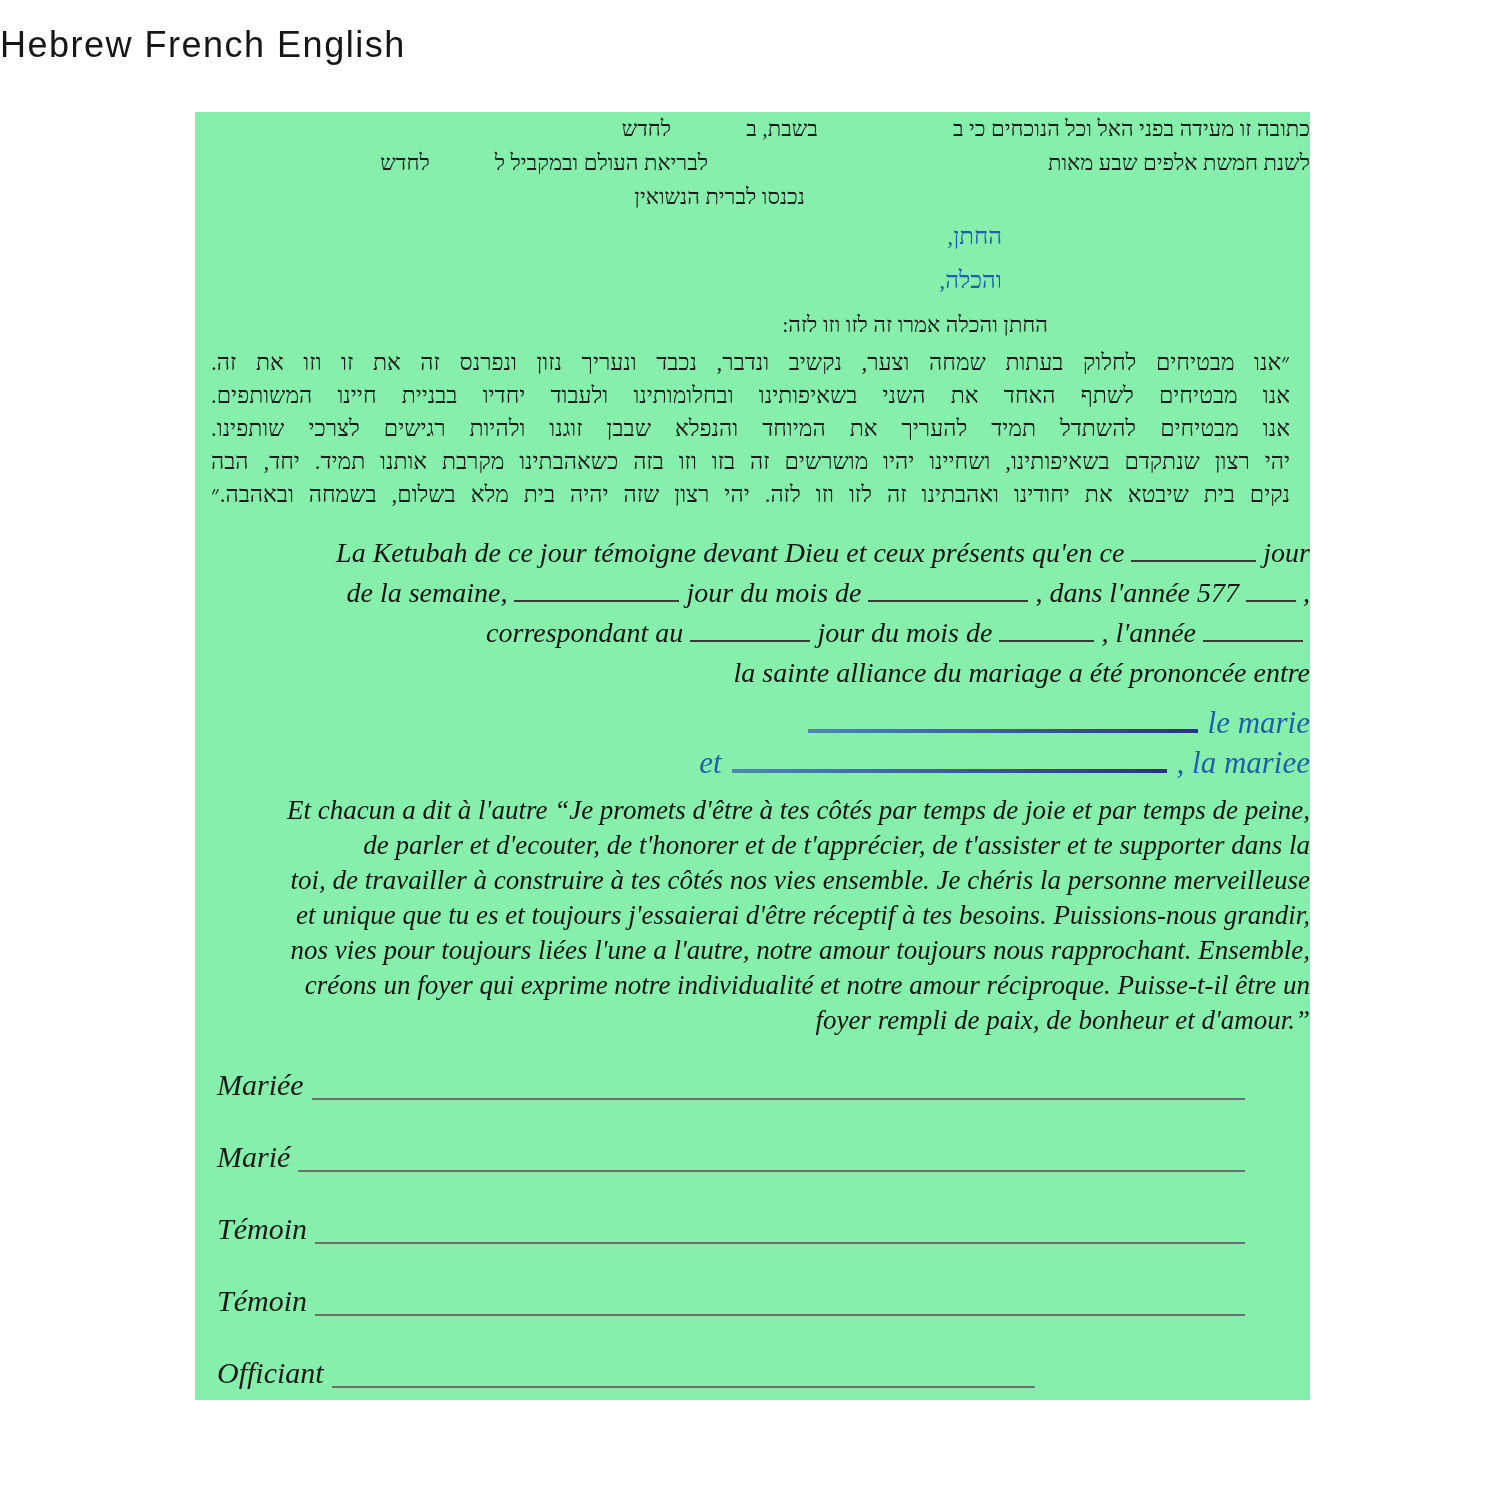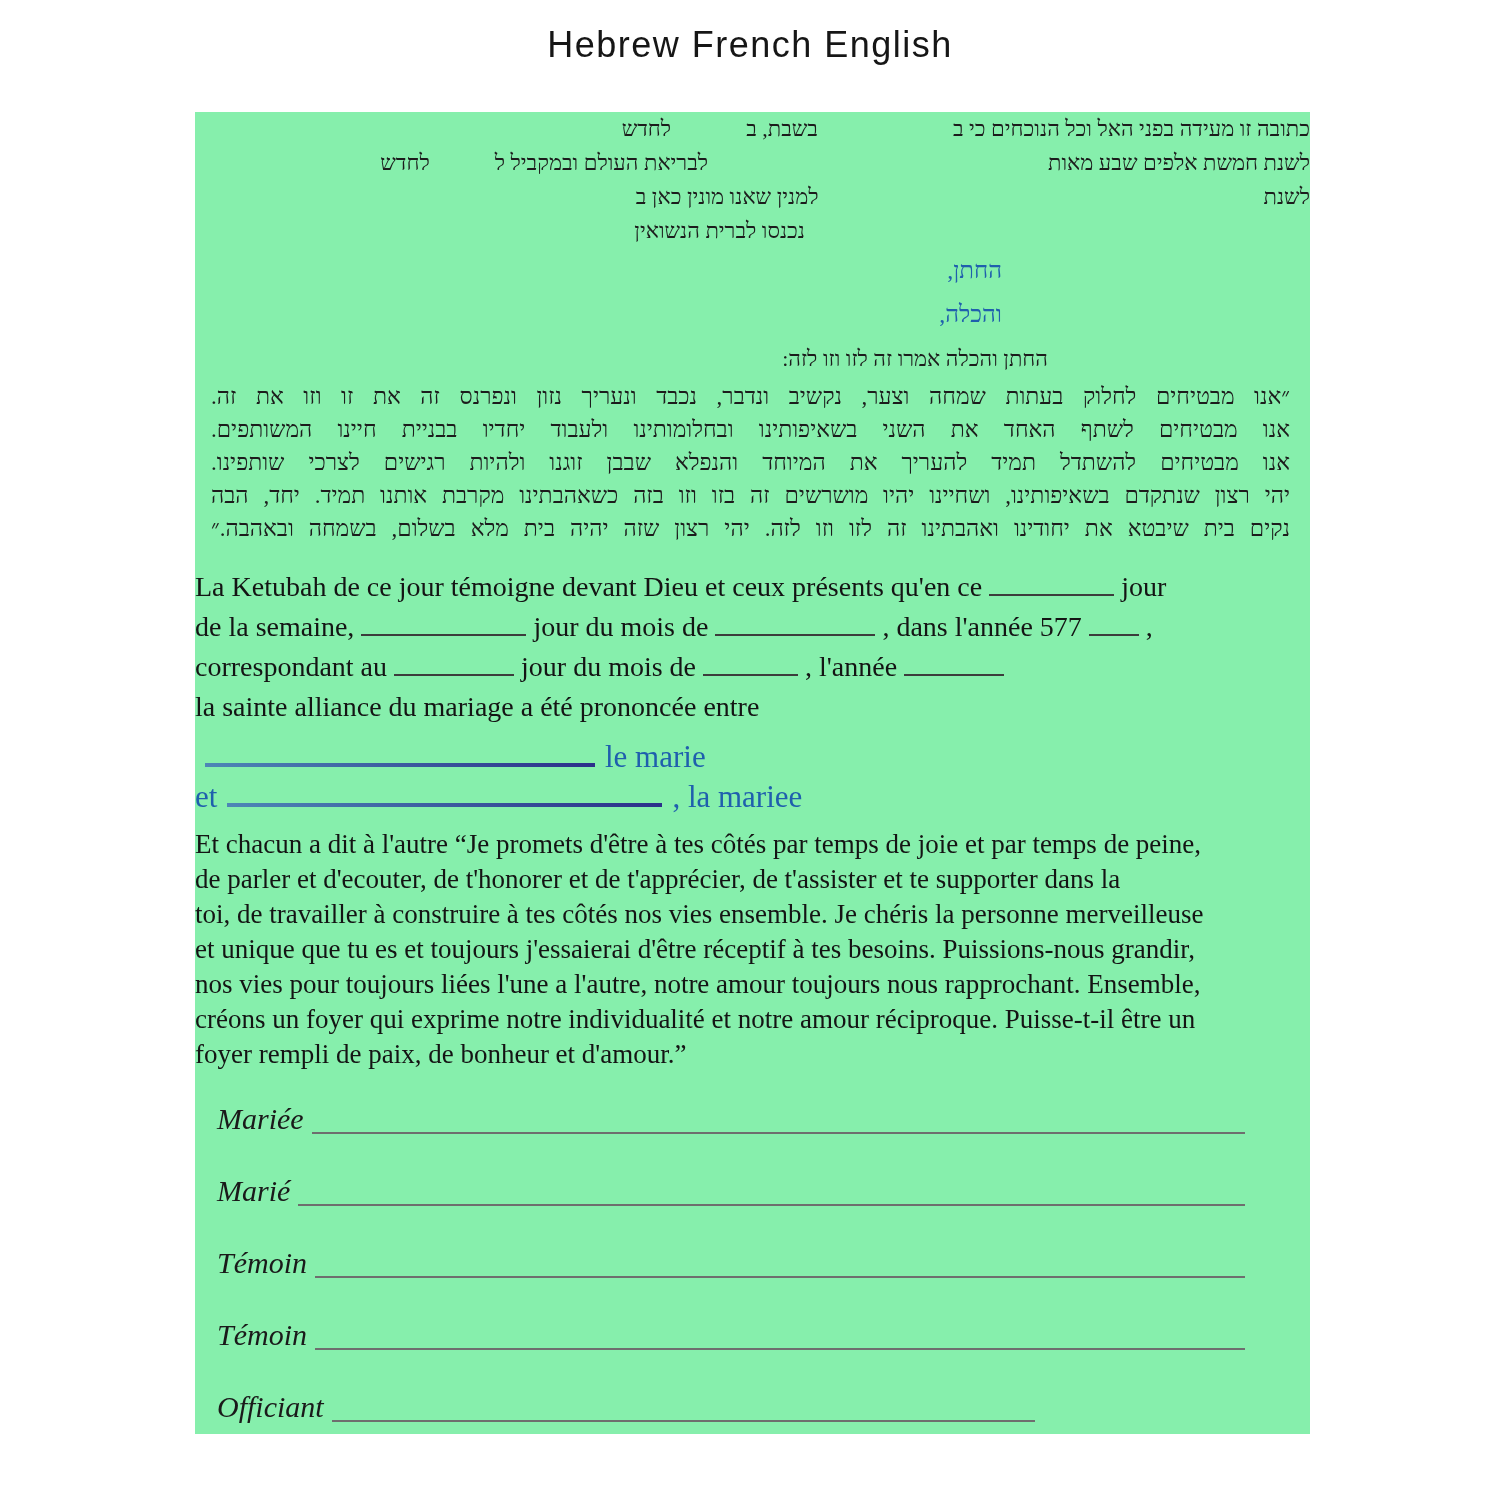--- a/index.html
+++ b/index.html
@@ -1,40 +1,40 @@
 <!DOCTYPE html>
 <html style="--accent: #1f5fad; --blueline-a: #4d86b6; --blueline-b: #2c2f8a; --sigline: #6e6e6e;"><head>
 <meta charset="utf-8">
 <style>
   html,body{margin:0;padding:0;}
   body{
     width:1500px;height:1500px;position:relative;background:#ffffff;
     font-family:"Liberation Serif","DejaVu Serif",serif;color:#1a1a1a;overflow:hidden;
   }
   .title{
-    position:absolute;top:24px;left:0;width:100%;text-align:center;
+    position:absolute;top:24px;left:0;width:100%;
     font-family:"Liberation Sans","DejaVu Sans",sans-serif;
     font-size:36px;letter-spacing:1.5px;color:#161616;
   }
   .doc{position:absolute;left:195px;top:112px;width:1115px;background:#86efac;}
 
   
   .heb{direction:rtl;text-align:right;color:#1c1c1c;
        font-family:"Liberation Serif","DejaVu Sans",serif;}
   .heb-line{font-size:22px;line-height:34px;white-space:nowrap;}
   .gap{display:inline-block;height:1px;}
   .g135{width:135px}.g75{width:75px}.g340{width:340px}.g65{width:65px}.g445{width:445px}
   .heb-entered{padding-right:505px;}
   .heb-blue{font-size:24px;line-height:44px;color:var(--accent,#1f5fad);padding-right:308px;}
   .heb-intro{font-size:22px;line-height:34px;padding-right:262px;margin-top:6px;}
   .heb-vows{margin-top:4px;padding:0 20px 0 16px;}
   .heb-vow-line{font-size:23px;line-height:33px;text-align:justify;text-align-last:justify;}
 
   
-  .fr{text-align:left;color:#141414;}
+  .fr{font-style:italic;text-align:right;color:#141414;}
   .fr-date{margin-top:22px;font-size:28px;line-height:40px;}
   .blank{display:inline-block;height:2px;background:#3c3c3c;margin:0 7px;}
   .w125{width:125px}.w165{width:165px}.w160{width:160px}.w50{width:50px}
   .w120{width:120px}.w95{width:95px}.w100{width:100px}
   .fr-blue{color:var(--accent,#1f5fad);}
   .vow-row{font-size:31px;line-height:40px;}
   .groom-row{margin-top:10px;}
   .blue-blank{display:inline-block;height:4px;margin:0 10px;
     background:linear-gradient(90deg,var(--blueline-a,#4d86b6),var(--blueline-b,#2c2f8a));}
   .bb-groom{width:390px;}
@@ -55,23 +55,20 @@
 <div class="title">Hebrew French English</div>
 
 <div class="doc">
 
   <div class="heb">
     <div class="heb-line">
       <span>כתובה זו מעידה בפני האל וכל הנוכחים כי ב</span><span class="gap g135"></span><span>בשבת, ב</span><span class="gap g75"></span><span>לחדש</span>
     </div>
     <div class="heb-line">
       <span>לשנת חמשת אלפים שבע מאות</span><span class="gap g340"></span><span>לבריאת העולם ובמקביל ל</span><span class="gap g65"></span><span>לחדש</span>
-    </div>
-    <div class="heb-line">
-      <span>לשנת</span><span class="gap g445"></span><span>למנין שאנו מונין כאן ב</span>
     </div>
     <div class="heb-line heb-entered">
       <span>נכנסו לברית הנשואין</span>
     </div>
 
     <div class="heb-blue">החתן,</div>
     <div class="heb-blue">והכלה,</div>
 
     <div class="heb-intro">החתן והכלה אמרו זה לזו וזו לזה:</div>
 

